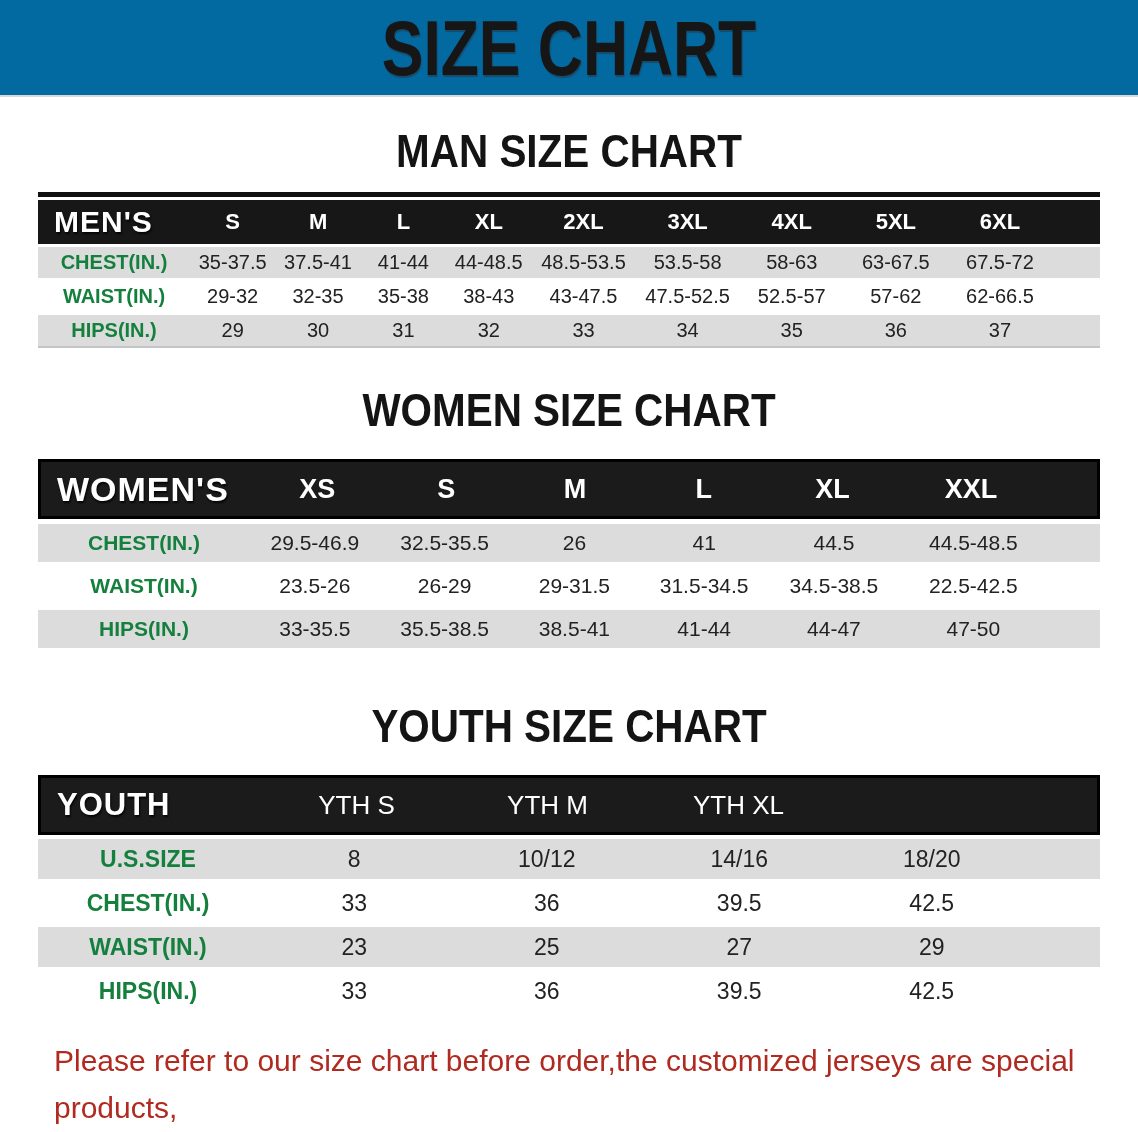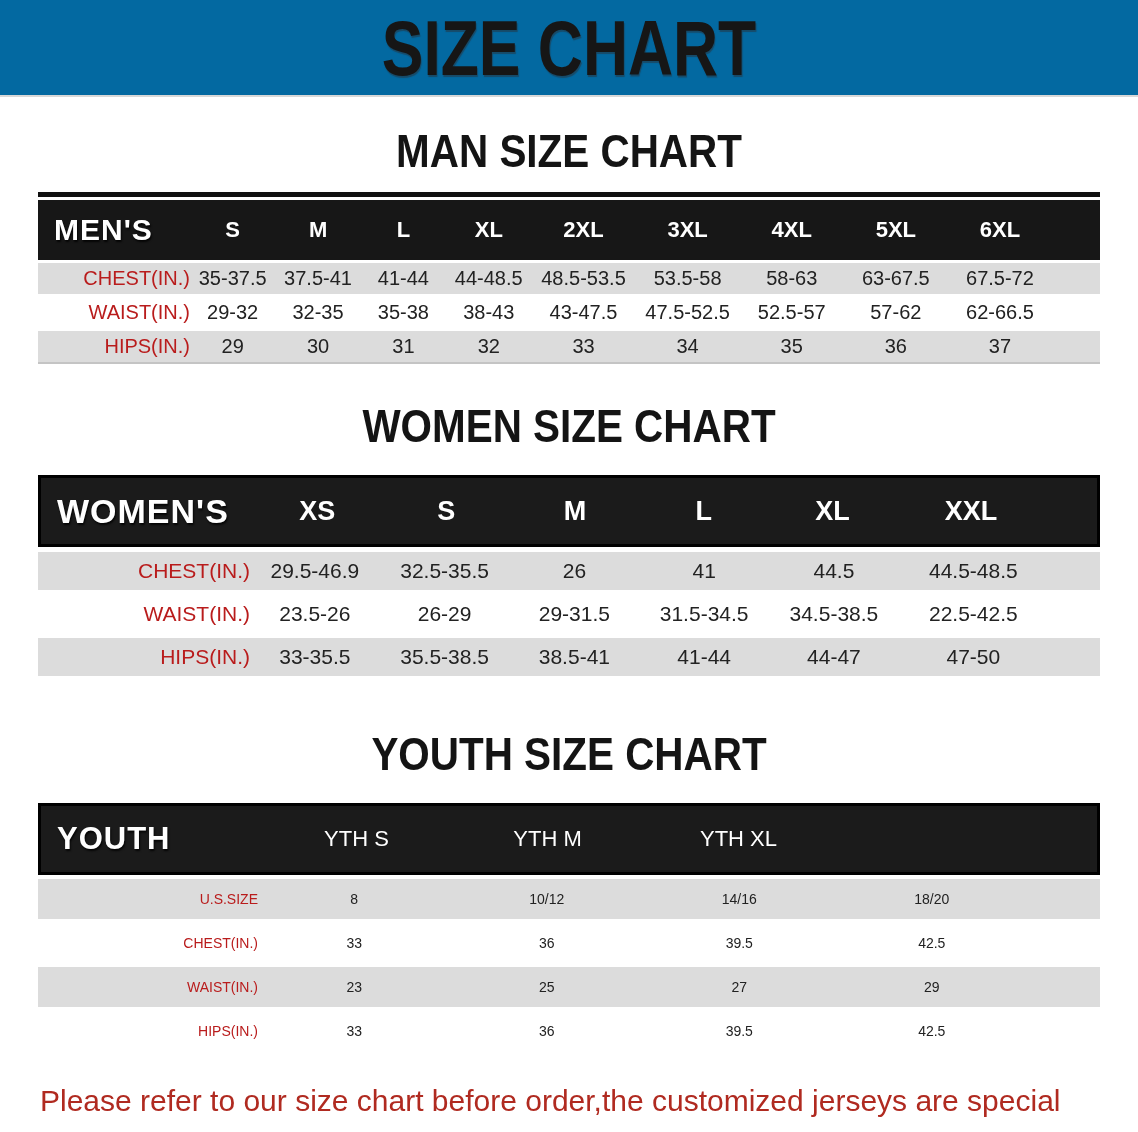--- a/index.html
+++ b/index.html
@@ -60,60 +60,60 @@
   }
   .men   .t-grid { grid-template-columns: 152px repeat(4, 0.82fr) repeat(5, 1fr); padding-right: 48px; }
   .women .t-grid { grid-template-columns: 212px repeat(5, 1fr) 1.15fr; padding-right: 52px; }
   .youth .t-grid { grid-template-columns: 220px repeat(4, 1fr); padding-right: 72px; }
 
   .t-head {
     background: #171717;
     color: #ffffff;
   }
   .men { margin-top: 18px; border-top: 5px solid #101010; padding-top: 3px; border-bottom: 2px solid #c4c4c4; }
-  .men   .t-head { height: 60px; }
+  .men   .t-head { height: 44px; }
   .women, .youth { margin-top: 26px; }
   .women .t-head, .youth .t-head {
-    height: 72px;
+    height: 60px;
     border: 3px solid #000000;
     background: #1b1b1b;
   }
 
   .t-corner {
     padding-left: 16px;
     font-weight: 700;
     white-space: nowrap;
     text-shadow: 1px 2px 2px rgba(0,0,0,0.8);
   }
   .men   .t-corner { font-size: 30px; letter-spacing: 1px; }
   .women .t-corner { font-size: 34px; letter-spacing: 1px; }
   .youth .t-corner { font-size: 31px; letter-spacing: 1px; }
 
   .t-col { text-align: center; white-space: nowrap; }
   .men   .t-col { font-size: 22px; font-weight: 700; }
   .women .t-col { font-size: 27px; font-weight: 700; }
-  .youth .t-col { font-size: 22px; font-weight: 400; }
+  .youth .t-col { font-size: 26px; font-weight: 400; }
 
   .t-row { color: #222222; }
   .men   .t-row { height: 31px; margin-top: 3px; font-size: 20px; }
   .women .t-row { height: 38px; margin-top: 5px; font-size: 21px; }
-  .youth .t-row { height: 40px; margin-top: 4px; font-size: 14px; }
+  .youth .t-row { height: 40px; margin-top: 4px; font-size: 23px; }
   .size-table > div:nth-child(even) { background: #DCDCDC; }
 
-  .t-rowlabel { text-align: right; white-space: nowrap; color: #b91c1c; }
+  .t-rowlabel { text-align: center; white-space: nowrap; color: #15803d; font-weight: bold; }
   .t-cell     { text-align: center; white-space: nowrap; }
 
   
   .footer {
     margin: 26px 0 0 40px;
     color: #B02A20;
     font-size: 30px;
     line-height: 1.57;
   }
-  .footer p { margin: 0; }
+  .footer p { margin: 14px; }
 </style>
 </head>
 <body>
 
 <header class="banner">
   <h1>SIZE CHART</h1>
 </header>
 
 <h2 class="section-heading heading-men">MAN SIZE CHART</h2>
 <div class="size-table men">

